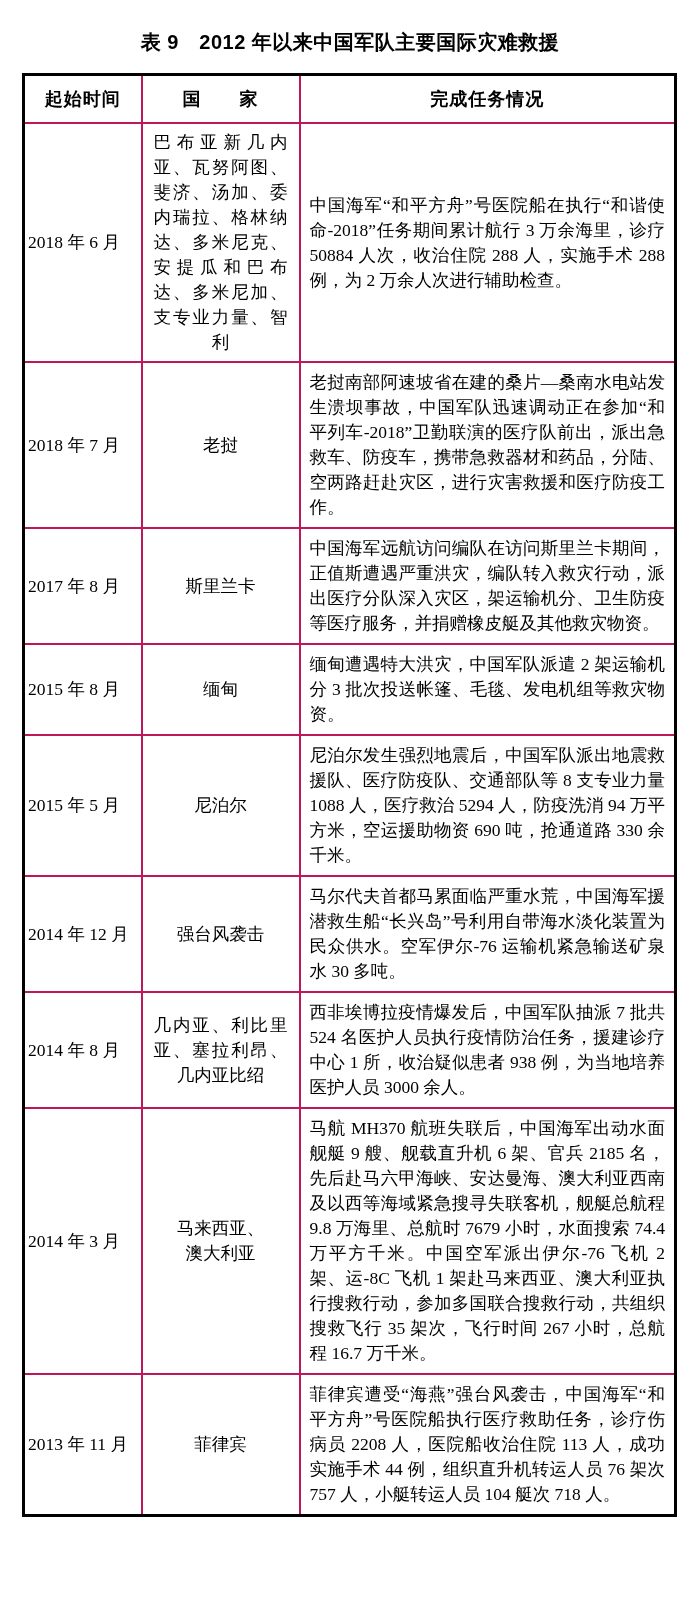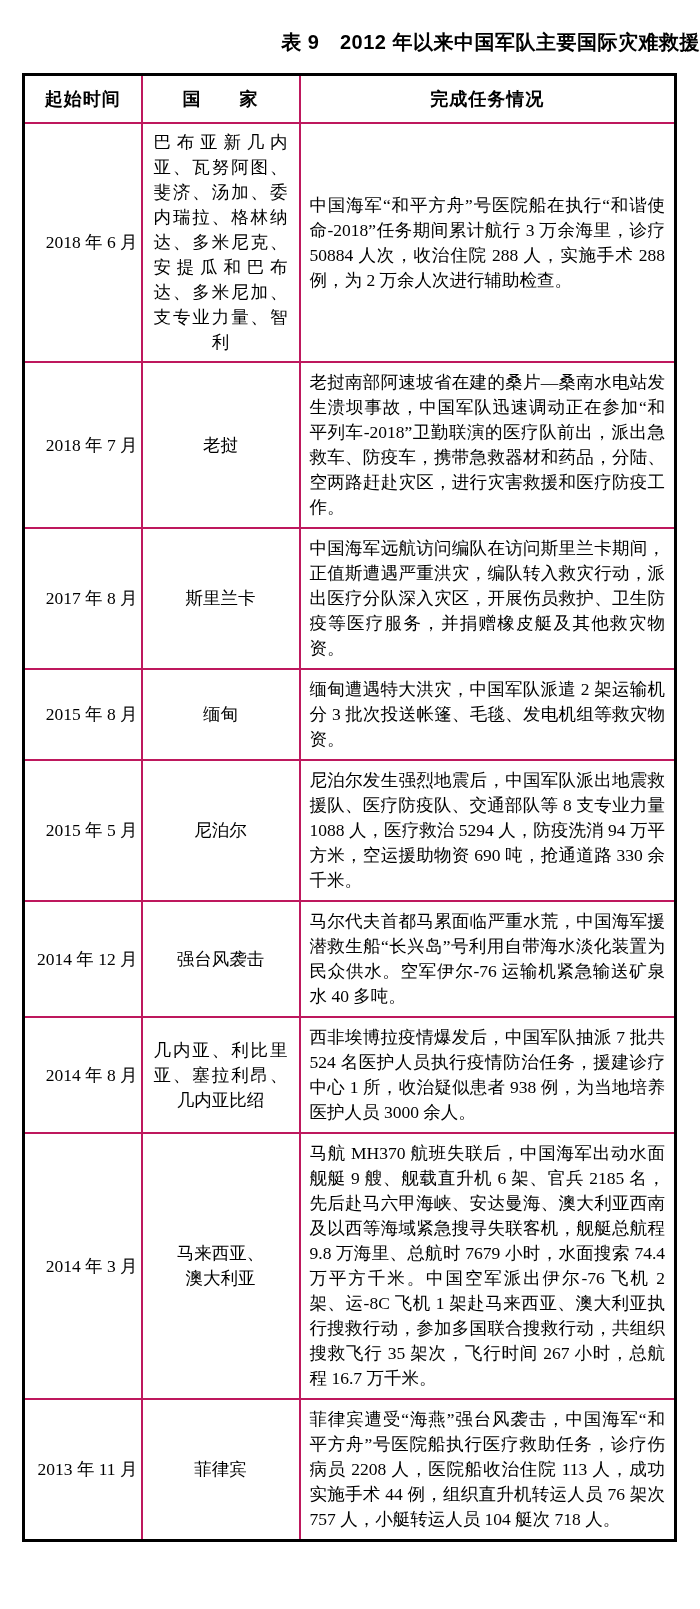--- a/index.html
+++ b/index.html
@@ -12,21 +12,21 @@
   }
   .page {
     width: 700px;
     min-height: 1609px;
     background: #ffffff;
     box-sizing: border-box;
     padding-top: 26px;
     font-family: "Liberation Serif", "DejaVu Serif", serif;
   }
   .doc-title {
-    text-align: right;
+    text-align: center;
     font-family: "Liberation Sans", "DejaVu Sans", sans-serif;
     font-weight: 700;
     font-size: 20px;
     line-height: 33px;
     letter-spacing: 0.5px;
   }
   table.report-table {
     border-collapse: collapse;
     table-layout: fixed;
     width: 655px;
@@ -46,21 +46,21 @@
     text-align: center;
     padding: 11px 4px;
     letter-spacing: 1px;
   }
   td {
     font-size: 17.5px;
     line-height: 25px;
   }
   td.col-date {
     width: 118px;
-    text-align: right;
+    text-align: left;
     padding: 6px 3px;
   }
   td.col-country {
     width: 158px;
     text-align: justify;
     text-align-last: center;
     -moz-text-align-last: center;
     white-space: pre-line;
     padding: 6px 11px;
   }
@@ -92,36 +92,36 @@
         <td class="col-task">中国海军“和平方舟”号医院船在执行“和谐使命-2018”任务期间累计航行 3 万余海里，诊疗 50884 人次，收治住院 288 人，实施手术 288 例，为 2 万余人次进行辅助检查。</td>
       </tr>
       <tr>
         <td class="col-date">2018 年 7 月</td>
         <td class="col-country">老挝</td>
         <td class="col-task">老挝南部阿速坡省在建的桑片—桑南水电站发生溃坝事故，中国军队迅速调动正在参加“和平列车-2018”卫勤联演的医疗队前出，派出急救车、防疫车，携带急救器材和药品，分陆、空两路赶赴灾区，进行灾害救援和医疗防疫工作。</td>
       </tr>
       <tr>
         <td class="col-date">2017 年 8 月</td>
         <td class="col-country">斯里兰卡</td>
-        <td class="col-task">中国海军远航访问编队在访问斯里兰卡期间，正值斯遭遇严重洪灾，编队转入救灾行动，派出医疗分队深入灾区，开展伤员救护、卫生防疫等医疗服务，并捐赠橡皮艇及其他救灾物资。</td>
+        <td class="col-task">中国海军远航访问编队在访问斯里兰卡期间，正值斯遭遇严重洪灾，编队转入救灾行动，派出医疗分队深入灾区，架运输机分、卫生防疫等医疗服务，并捐赠橡皮艇及其他救灾物资。</td>
       </tr>
       <tr>
         <td class="col-date">2015 年 8 月</td>
         <td class="col-country">缅甸</td>
         <td class="col-task">缅甸遭遇特大洪灾，中国军队派遣 2 架运输机分 3 批次投送帐篷、毛毯、发电机组等救灾物资。</td>
       </tr>
       <tr>
         <td class="col-date">2015 年 5 月</td>
         <td class="col-country">尼泊尔</td>
         <td class="col-task">尼泊尔发生强烈地震后，中国军队派出地震救援队、医疗防疫队、交通部队等 8 支专业力量 1088 人，医疗救治 5294 人，防疫洗消 94 万平方米，空运援助物资 690 吨，抢通道路 330 余千米。</td>
       </tr>
       <tr>
         <td class="col-date">2014 年 12 月</td>
         <td class="col-country">强台风袭击</td>
-        <td class="col-task">马尔代夫首都马累面临严重水荒，中国海军援潜救生船“长兴岛”号利用自带海水淡化装置为民众供水。空军伊尔-76 运输机紧急输送矿泉水 40 多吨。</td>
+        <td class="col-task">马尔代夫首都马累面临严重水荒，中国海军援潜救生船“长兴岛”号利用自带海水淡化装置为民众供水。空军伊尔-76 运输机紧急输送矿泉水 30 多吨。</td>
       </tr>
       <tr>
         <td class="col-date">2014 年 8 月</td>
         <td class="col-country">几内亚、利比里亚、塞拉利昂、几内亚比绍</td>
         <td class="col-task">西非埃博拉疫情爆发后，中国军队抽派 7 批共 524 名医护人员执行疫情防治任务，援建诊疗中心 1 所，收治疑似患者 938 例，为当地培养医护人员 3000 余人。</td>
       </tr>
       <tr>
         <td class="col-date">2014 年 3 月</td>
         <td class="col-country">马来西亚、
 澳大利亚</td>

